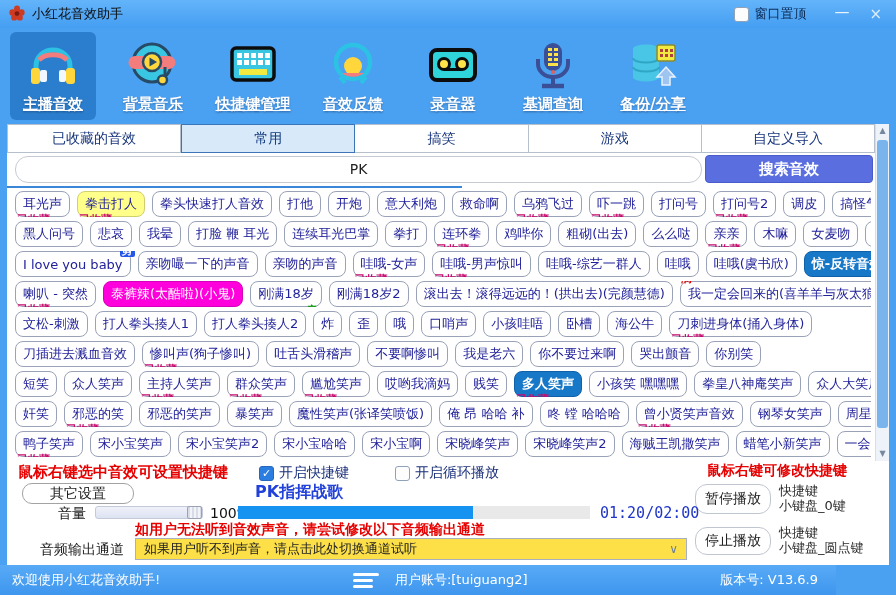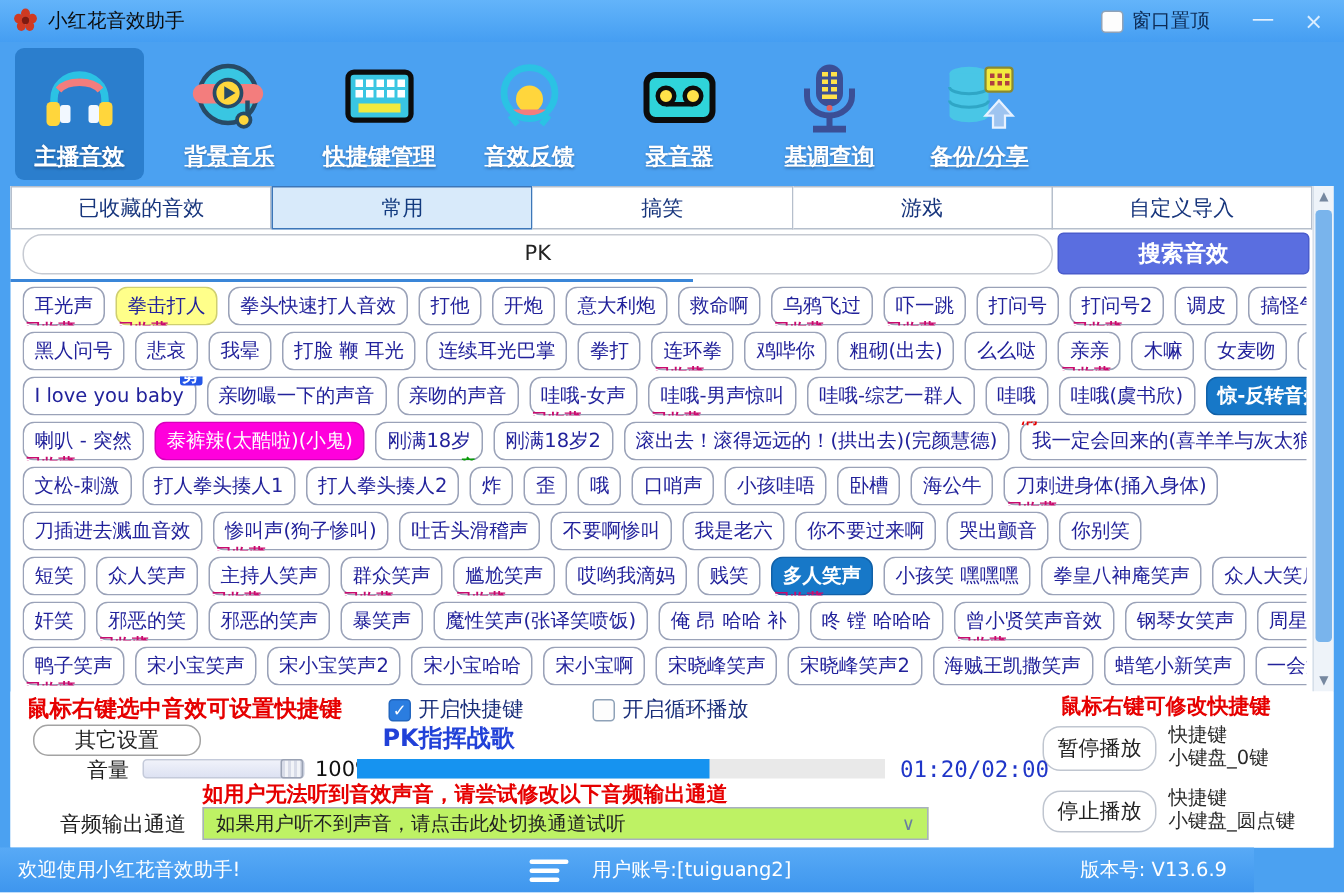--- a/index.html
+++ b/index.html
@@ -84,21 +84,21 @@
   .vol-slider { position:absolute; left:88px; top:45px; width:108px; height:13px; border:1px solid #c4cada; border-radius:3px;
     background:linear-gradient(#f0f2fa,#dde2f2); cursor:pointer; }
   .vol-handle { position:absolute; right:0; top:-1px; width:15px; height:13px; border:1px solid #9aa2b4; border-radius:2px;
     background:repeating-linear-gradient(90deg,#d8dce8 0 2px,#f2f4f8 2px 4px); }
   .vol-val { position:absolute; left:203px; top:44px; color:#111; font-size:14px; }
   .progress { position:absolute; left:231px; top:45px; width:352px; height:13px; background:#e9e9e9; }
   .progress-fill { height:100%; width:0; background:#1693f0; }
   .time { position:absolute; left:593px; top:43px; color:#2036c8; font-size:15px; font-family:"DejaVu Sans Mono","Liberation Mono",monospace; }
   .hint-mid { position:absolute; left:128px; top:60px; color:#e60000; font-size:14px; font-weight:bold; }
   .channel-label { position:absolute; left:33px; top:80px; color:#1c1c1c; font-size:14px; }
-  .channel-select { position:absolute; left:128px; top:77px; width:484px; height:22px; border:1px solid #a8b0c0; background:#bef264;
+  .channel-select { position:absolute; left:128px; top:77px; width:552px; height:22px; border:1px solid #a8b0c0; background:#fde047;
     display:flex; align-items:center; padding:0 8px; color:#222; font-size:13px; cursor:pointer; }
   .chev { margin-left:auto; color:#6a7ea0; font-size:12px; }
 
   
   .statusbar { position:absolute; left:0; bottom:0; width:836px; height:30px;
     background:linear-gradient(180deg,#58aaf6,#3e96ee); display:flex; align-items:center; color:#fff; font-size:13px; }
   .welcome { margin-left:12px; }
   .hamburger { margin-left:auto; display:flex; flex-direction:column; gap:3px; width:26px; cursor:pointer; }
   .hamburger i { display:block; height:3px; background:#fff; border-radius:2px; }
   .hamburger i:nth-child(1){ width:26px; } .hamburger i:nth-child(2){ width:20px; } .hamburger i:nth-child(3){ width:20px; }

